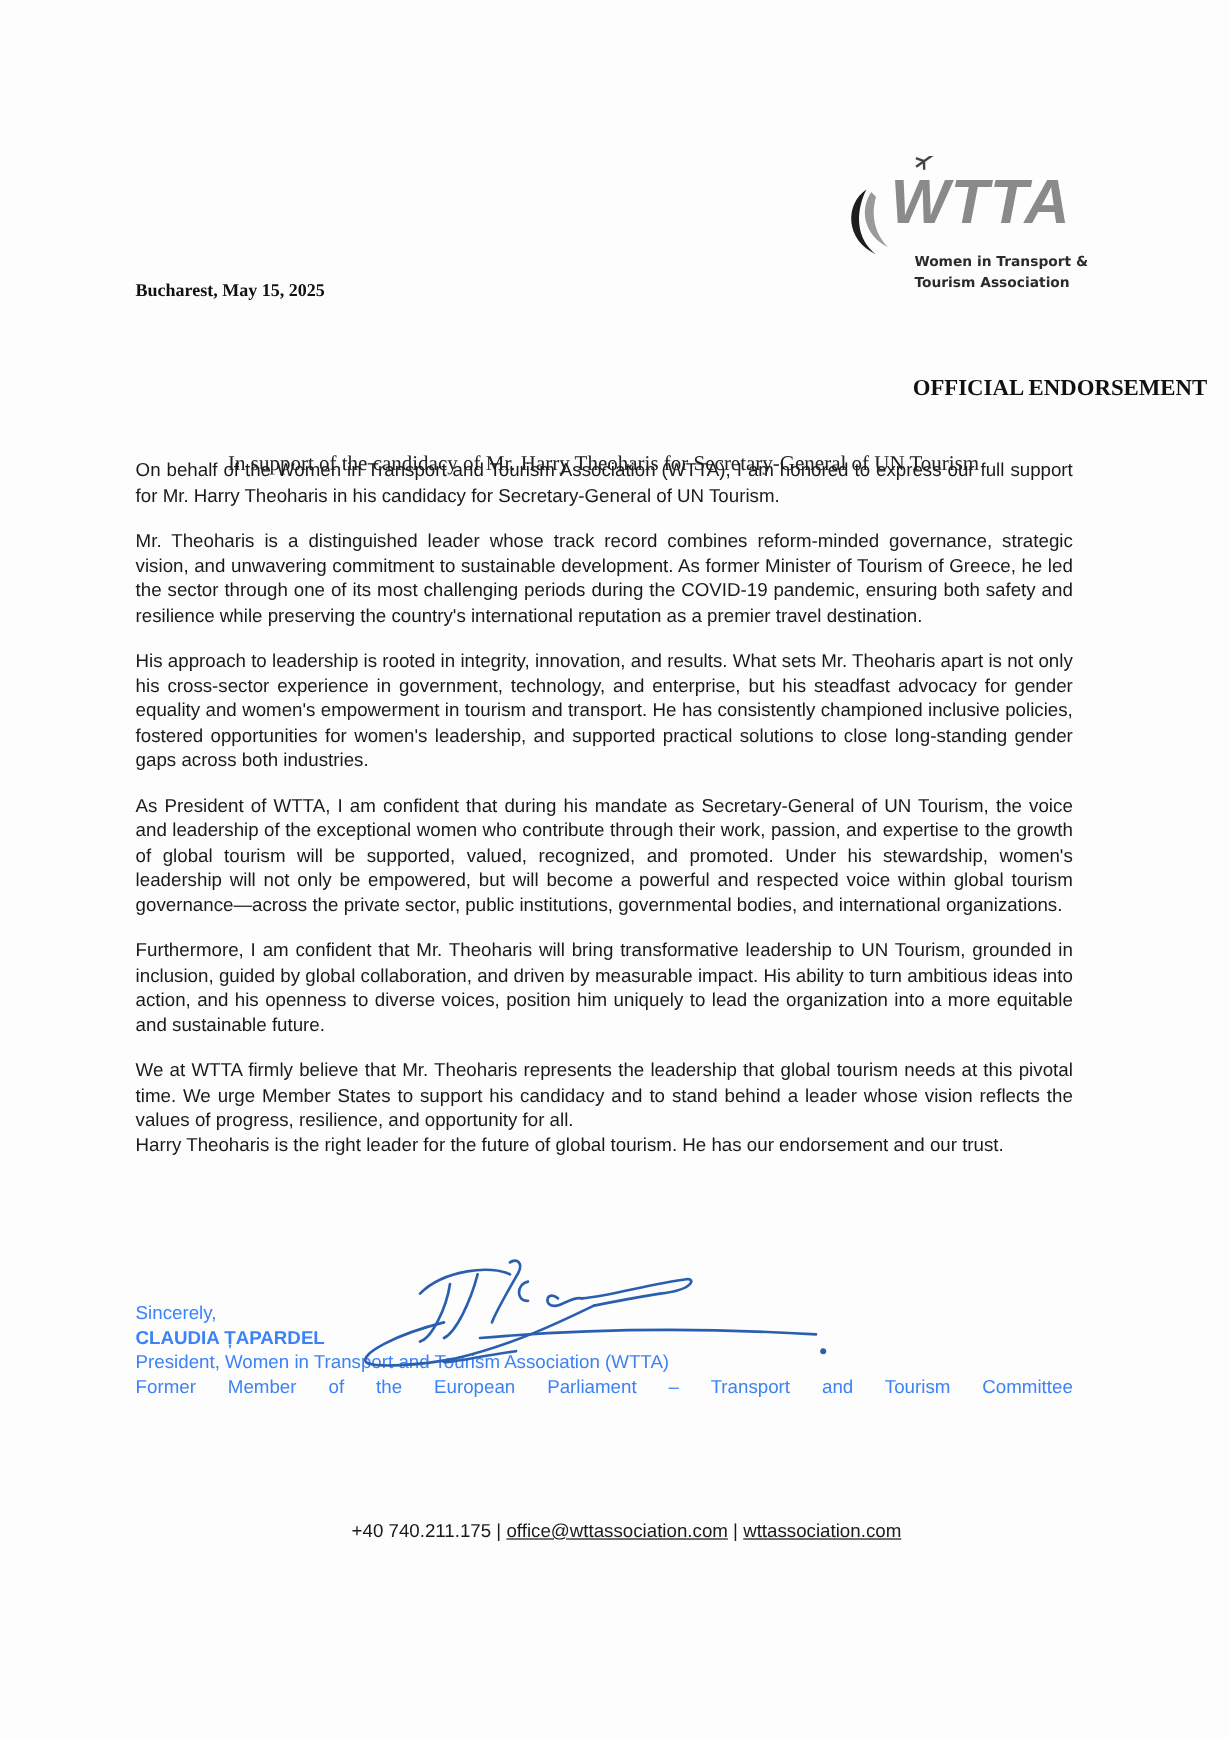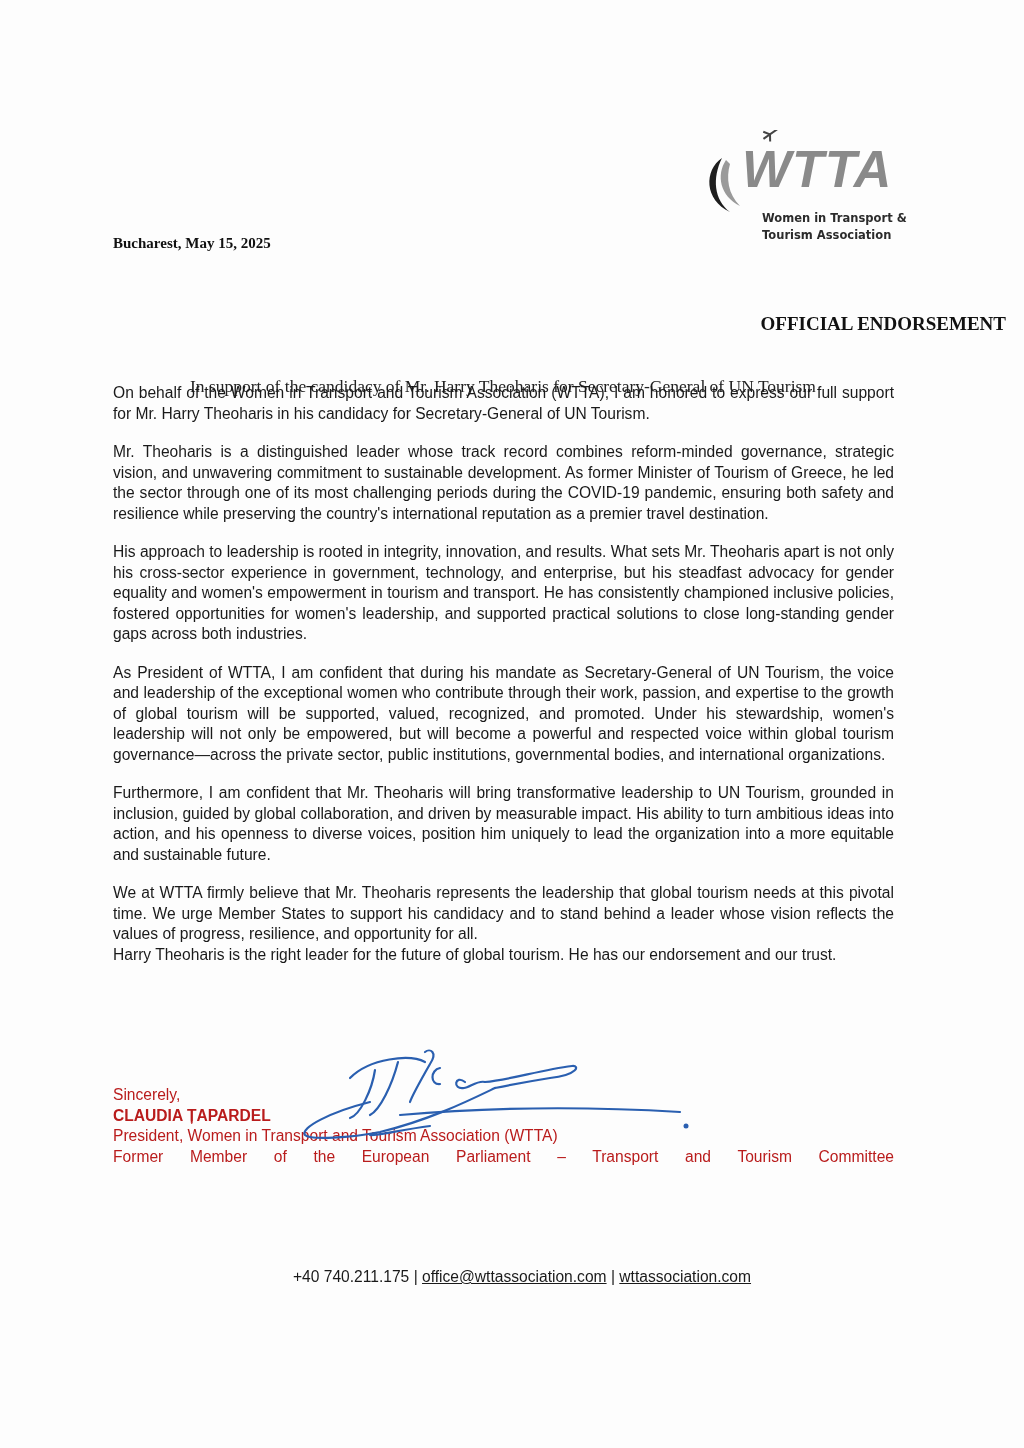--- a/index.html
+++ b/index.html
@@ -14,21 +14,21 @@
 
   .date { position: absolute; left: 113px; top: 235px; font-family: "Liberation Serif", serif; font-weight: bold; font-size: 15px; color: #111; }
 
   .title { position: absolute; left: 0; top: 313px; width: 1006px; text-align: right; font-family: "Liberation Serif", serif; font-weight: bold; font-size: 19px; color: #111; }
   .subtitle { position: absolute; left: 0; top: 340px; width: 1006px; text-align: center; font-family: "Liberation Serif", serif; font-size: 17.5px; color: #222; margin-top: 36px; }
 
   .body { position: absolute; left: 113px; top: 383px; width: 781px; font-family: "Liberation Sans", sans-serif; font-size: 15.6px; line-height: 20.5px; color: #1a1a1a; }
   .para { margin: 0 0 18px 0; text-align: justify; }
   .para.tight { margin-bottom: 0; }
 
-  .closing { position: absolute; left: 113px; top: 1085px; font-family: "Liberation Sans", sans-serif; font-size: 15.6px; line-height: 20.5px; color: #b91c1c; width: 781px; }
+  .closing { position: absolute; left: 113px; top: 1085px; font-family: "Liberation Sans", sans-serif; font-size: 15.6px; line-height: 20.5px; color: #3b82f6; width: 781px; }
   .closing .name { font-weight: bold; }
   .closing .justify-line { text-align: justify; text-align-last: justify; }
 
   .signature { position: absolute; left: 280px; top: 1040px; width: 420px; height: 110px; pointer-events: none; }
 
   .footer { position: absolute; left: 0; top: 1268px; width: 1004px; text-align: center; font-family: "Liberation Sans", sans-serif; font-size: 15.6px; color: #1a1a1a; padding-left: 20px; }
   .footer a { color: #1a1a1a; text-decoration: underline; }
 </style>
 </head>
 <body>

